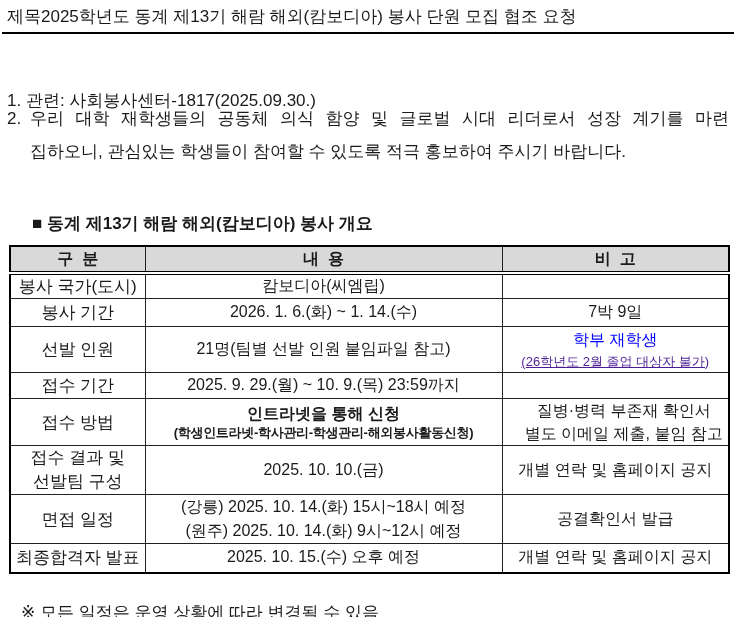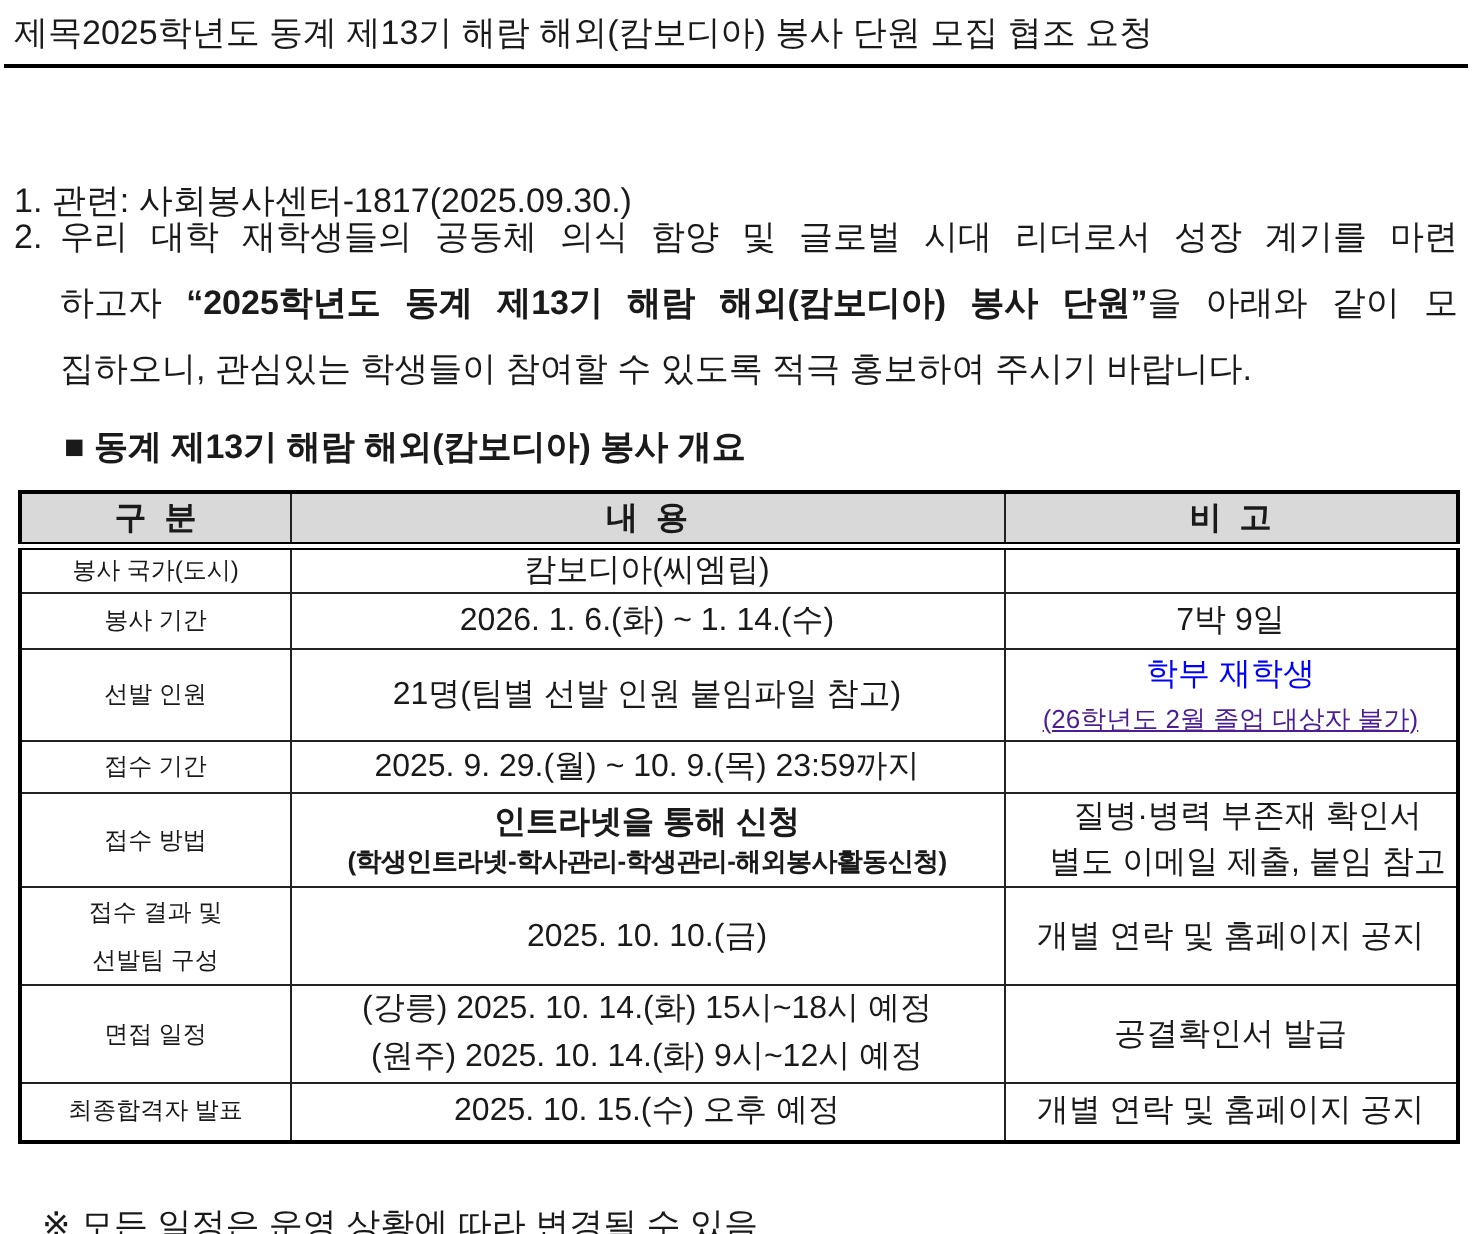--- a/index.html
+++ b/index.html
@@ -50,21 +50,21 @@
     vertical-align: middle;
     overflow: hidden;
     white-space: nowrap;
   }
   .overview-table thead th {
     background: #d9d9d9;
     border-bottom: 4px double #000;
     font-weight: bold;
     white-space: pre;
   }
-  .col1 { font-size: 12px; }
+  .col1 { font-size: 17px; }
   .bold-line { font-weight: bold; line-height: 21px; }
   .small-bold { font-weight: bold; font-size: 13px; letter-spacing: -0.3px; line-height: 18px; }
   .note-line { line-height: 23px; margin-left: 17px; }
   .two-line { line-height: 24px; }
   .blue { color: #0000ff; line-height: 24px; }
   .blue-underline {
     color: #4c1d95; font-size: 13px; text-decoration: underline;
     line-height: 20px;
   }
   .footnote {
@@ -83,21 +83,20 @@
   </div>
 
   <div class="rule"></div>
 
   <div class="related">1. 관련: 사회봉사센터-1817(2025.09.30.)</div>
 
   <div class="para2">
     <span>2.</span>
     <div>
       <div class="jline">우리 대학 재학생들의 공동체 의식 함양 및 글로벌 시대 리더로서 성장 계기를 마련</div>
-      <div class="jline"><span>하고자 </span><b>“2025학년도 동계 제13기 해람 해외(캄보디아) 봉사 단원”</b><span>을 아래와 같이 모</span></div>
       <div class="lline">집하오니, 관심있는 학생들이 참여할 수 있도록 적극 홍보하여 주시기 바랍니다.</div>
     </div>
   </div>
 
   <div class="section-heading">■ 동계 제13기 해람 해외(캄보디아) 봉사 개요</div>
 
   <table class="overview-table">
     <colgroup>
       <col style="width:135px">
       <col style="width:357px">

